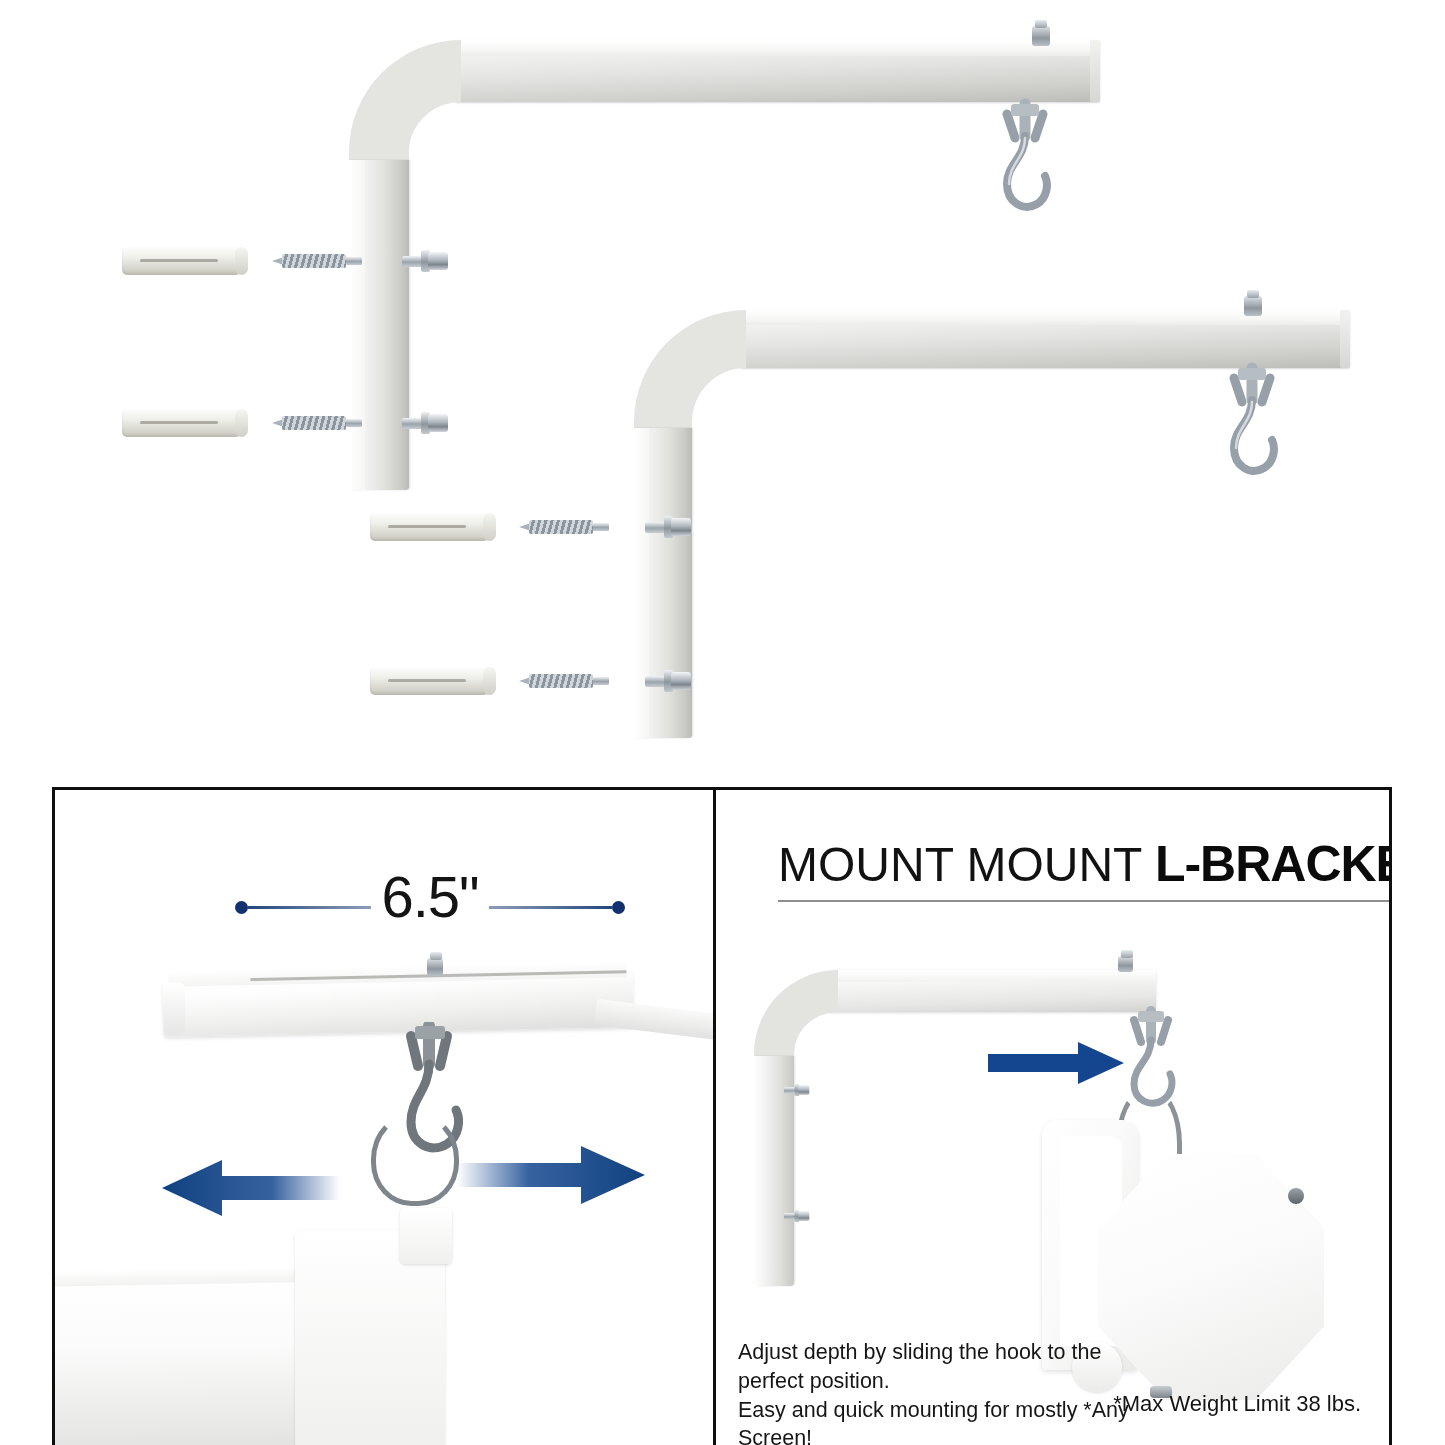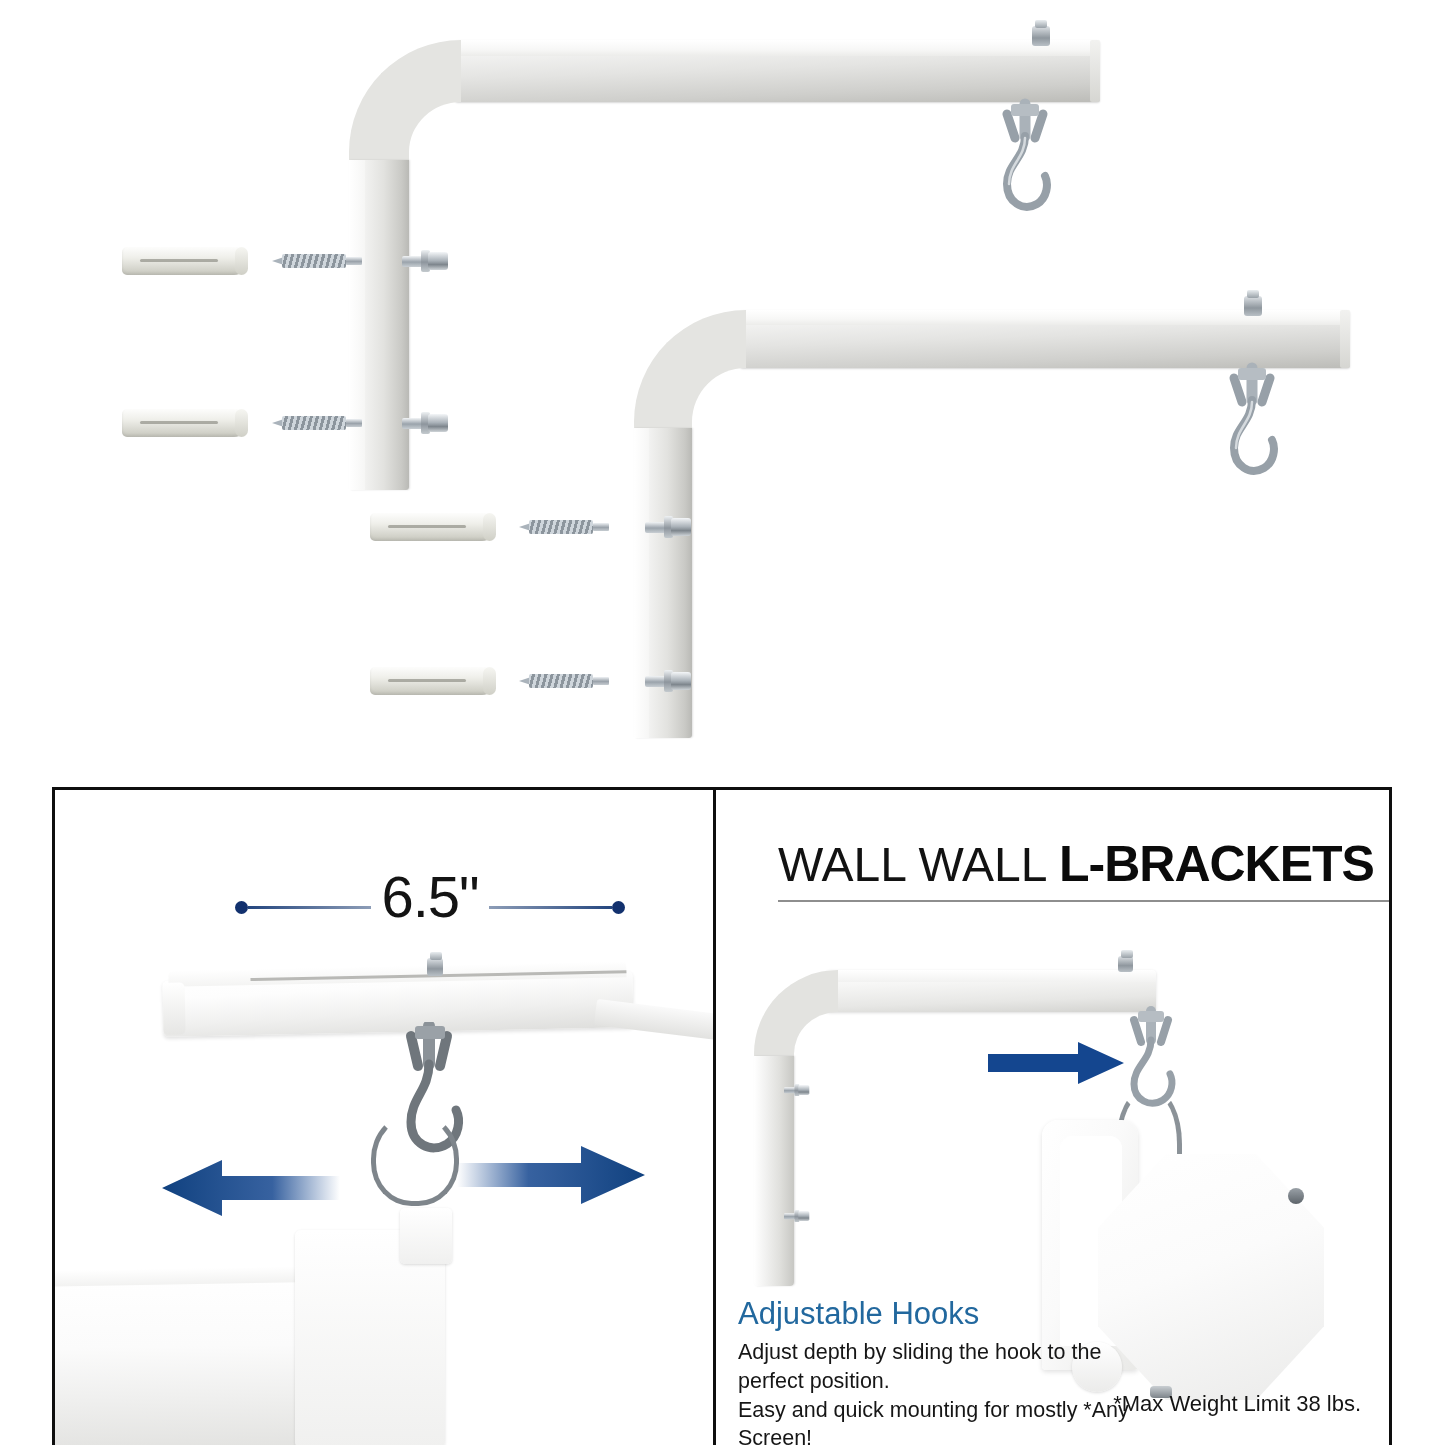--- a/index.html
+++ b/index.html
@@ -312,21 +312,21 @@
       <div class="case-cap" style="left:240px;top:440px;width:150px;height:218px;"></div>
       <div style="position:absolute;left:345px;top:418px;width:52px;height:56px;border-radius:5px;
                   background:linear-gradient(180deg,#ffffff,#f0f0ef);box-shadow:0 1px 3px rgba(0,0,0,.14);"></div>
       <div style="position:absolute;left:432px;top:438px;width:22px;height:30px;
                   background:#ffffff;clip-path:polygon(0 0,100% 0,60% 100%,40% 100%);"></div>
     </div>
 
     <div class="panel-right">
 
       <div class="title-main">
-        <span class="thin">WALL WALL </span><span class="bold">L-BRACKETS</span>
+        <span class="thin">MOUNT MOUNT </span><span class="bold">L-BRACKETS</span>
       </div>
       <div class="title-rule"></div>
 
       <div style="position:absolute;left:110px;top:180px;width:330px;height:42px;border-radius:4px;
                   background:linear-gradient(178deg,#ffffff 0%,#f6f6f5 30%,#e7e7e5 70%,#d2d2cf 100%);
                   box-shadow:0 1px 3px rgba(0,0,0,.14);"></div>
       <div style="position:absolute;left:110px;top:180px;width:330px;height:12px;border-radius:4px 4px 0 0;
                   background:linear-gradient(180deg,#ffffff,#f2f2f1);"></div>
       <div class="knob" style="left:402px;top:166px;width:15px;height:16px;"></div>
 
@@ -374,19 +374,18 @@
       <div style="position:absolute;left:344px;top:346px;width:62px;height:210px;border-radius:12px 12px 3px 3px;
                   background:#ffffff;"></div>
       <div class="octa" style="left:382px;top:364px;width:226px;height:246px;"></div>
       <div style="position:absolute;left:572px;top:398px;width:16px;height:16px;border-radius:50%;
                   background:linear-gradient(180deg,#9aa1a7,#5d646a);"></div>
       <div style="position:absolute;left:434px;top:596px;width:22px;height:12px;border-radius:4px;
                   background:linear-gradient(180deg,#c9ced2,#7d848a);"></div>
       <div style="position:absolute;left:356px;top:552px;width:50px;height:50px;border-radius:50%;
                   background:linear-gradient(180deg,#ffffff,#ebebea);box-shadow:0 1px 3px rgba(0,0,0,.14);"></div>
 
-      <div class="cap-head">Adjustable Hooks</div>
       <div class="cap-body" style="white-space:pre-line;">Adjust depth by sliding the hook to the perfect position.
 Easy and quick mounting for mostly *Any Screen!</div>
       <div class="weight">*Max Weight Limit 38 lbs.</div>
     </div>
   </div>
 </div>
 
 </body></html>

